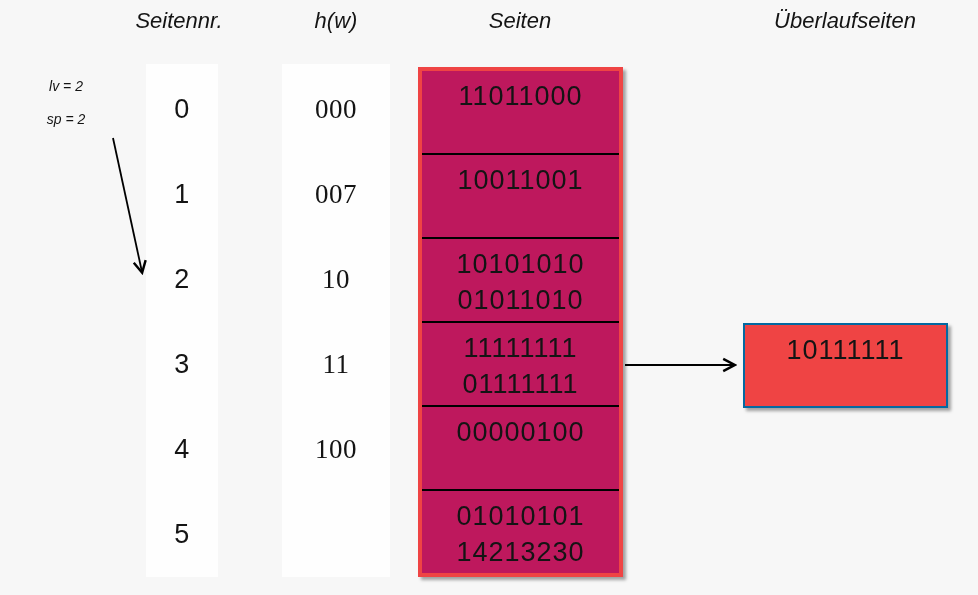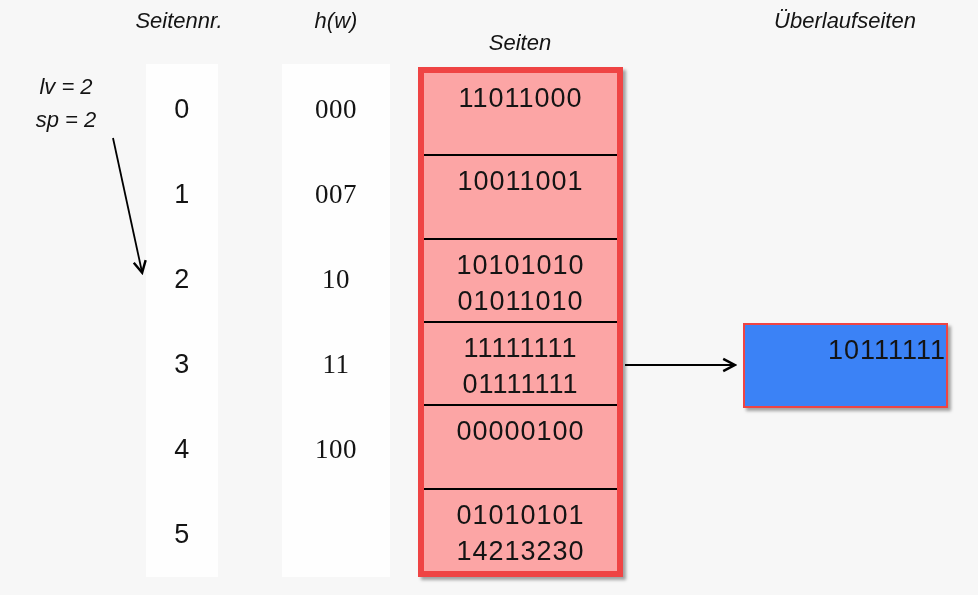--- a/index.html
+++ b/index.html
@@ -26,21 +26,21 @@
     white-space: nowrap;
   }
 
   
   .annotation {
     position: absolute;
     left: 14px; top: 70px;
     width: 104px;
     text-align: center;
     font-style: italic;
-    font-size: 22px;
+    font-size: 14px;
     font-weight: 500;
     line-height: 33px;
   }
 
   
   .strip {
     position: absolute;
     top: 64px;
     height: 513px;
     background: #fefefe;
@@ -57,22 +57,22 @@
     font-size: 27px;
     letter-spacing: 0.5px;
   }
 
   
   .bucket-table {
     position: absolute;
     left: 418px; top: 67px;
     width: 205px; height: 510px;
     box-sizing: border-box;
-    border: 6px solid #ef4444;
-    background: #fca5a5;
+    border: 4px solid #ef4444;
+    background: #be185d;
     box-shadow: 3px 3px 3px rgba(0,0,0,0.35);
     display: flex;
     flex-direction: column;
   }
   .bucket-row {
     flex: 1 1 0;
     box-sizing: border-box;
     padding-top: 7px;
     text-align: center;
   }
@@ -83,42 +83,42 @@
     letter-spacing: 1px;
     white-space: nowrap;
   }
 
   
   .overflow-box {
     position: absolute;
     left: 743px; top: 323px;
     width: 205px; height: 85px;
     box-sizing: border-box;
-    border: 2px solid #ef4444;
-    background: #3b82f6;
+    border: 2px solid #0369a1;
+    background: #ef4444;
     box-shadow: 3px 3px 3px rgba(0,0,0,0.35);
     padding-top: 7px;
-    text-align: right;
+    text-align: center;
   }
 
   
   .arrows {
     position: absolute;
     inset: 0;
     pointer-events: none;
   }
 </style>
 </head>
 <body>
 
 <div class="canvas">
 
   <div class="col-header" style="left:116px; width:126px;">Seitennr.</div>
   <div class="col-header" style="left:276px; width:120px;">h(w)</div>
-  <div class="col-header" style="left:460px; width:120px;margin-top:22px;">Seiten</div>
+  <div class="col-header" style="left:460px; width:120px;">Seiten</div>
   <div class="col-header" style="left:745px; width:200px;">Überlaufseiten</div>
 
   <div class="annotation">
     <div>lv = 2</div>
     <div>sp = 2</div>
   </div>
 
   <div class="strip strip-pageno">
     <div class="strip-cell" style="top:3px;">0</div>
     <div class="strip-cell" style="top:88px;">1</div>

